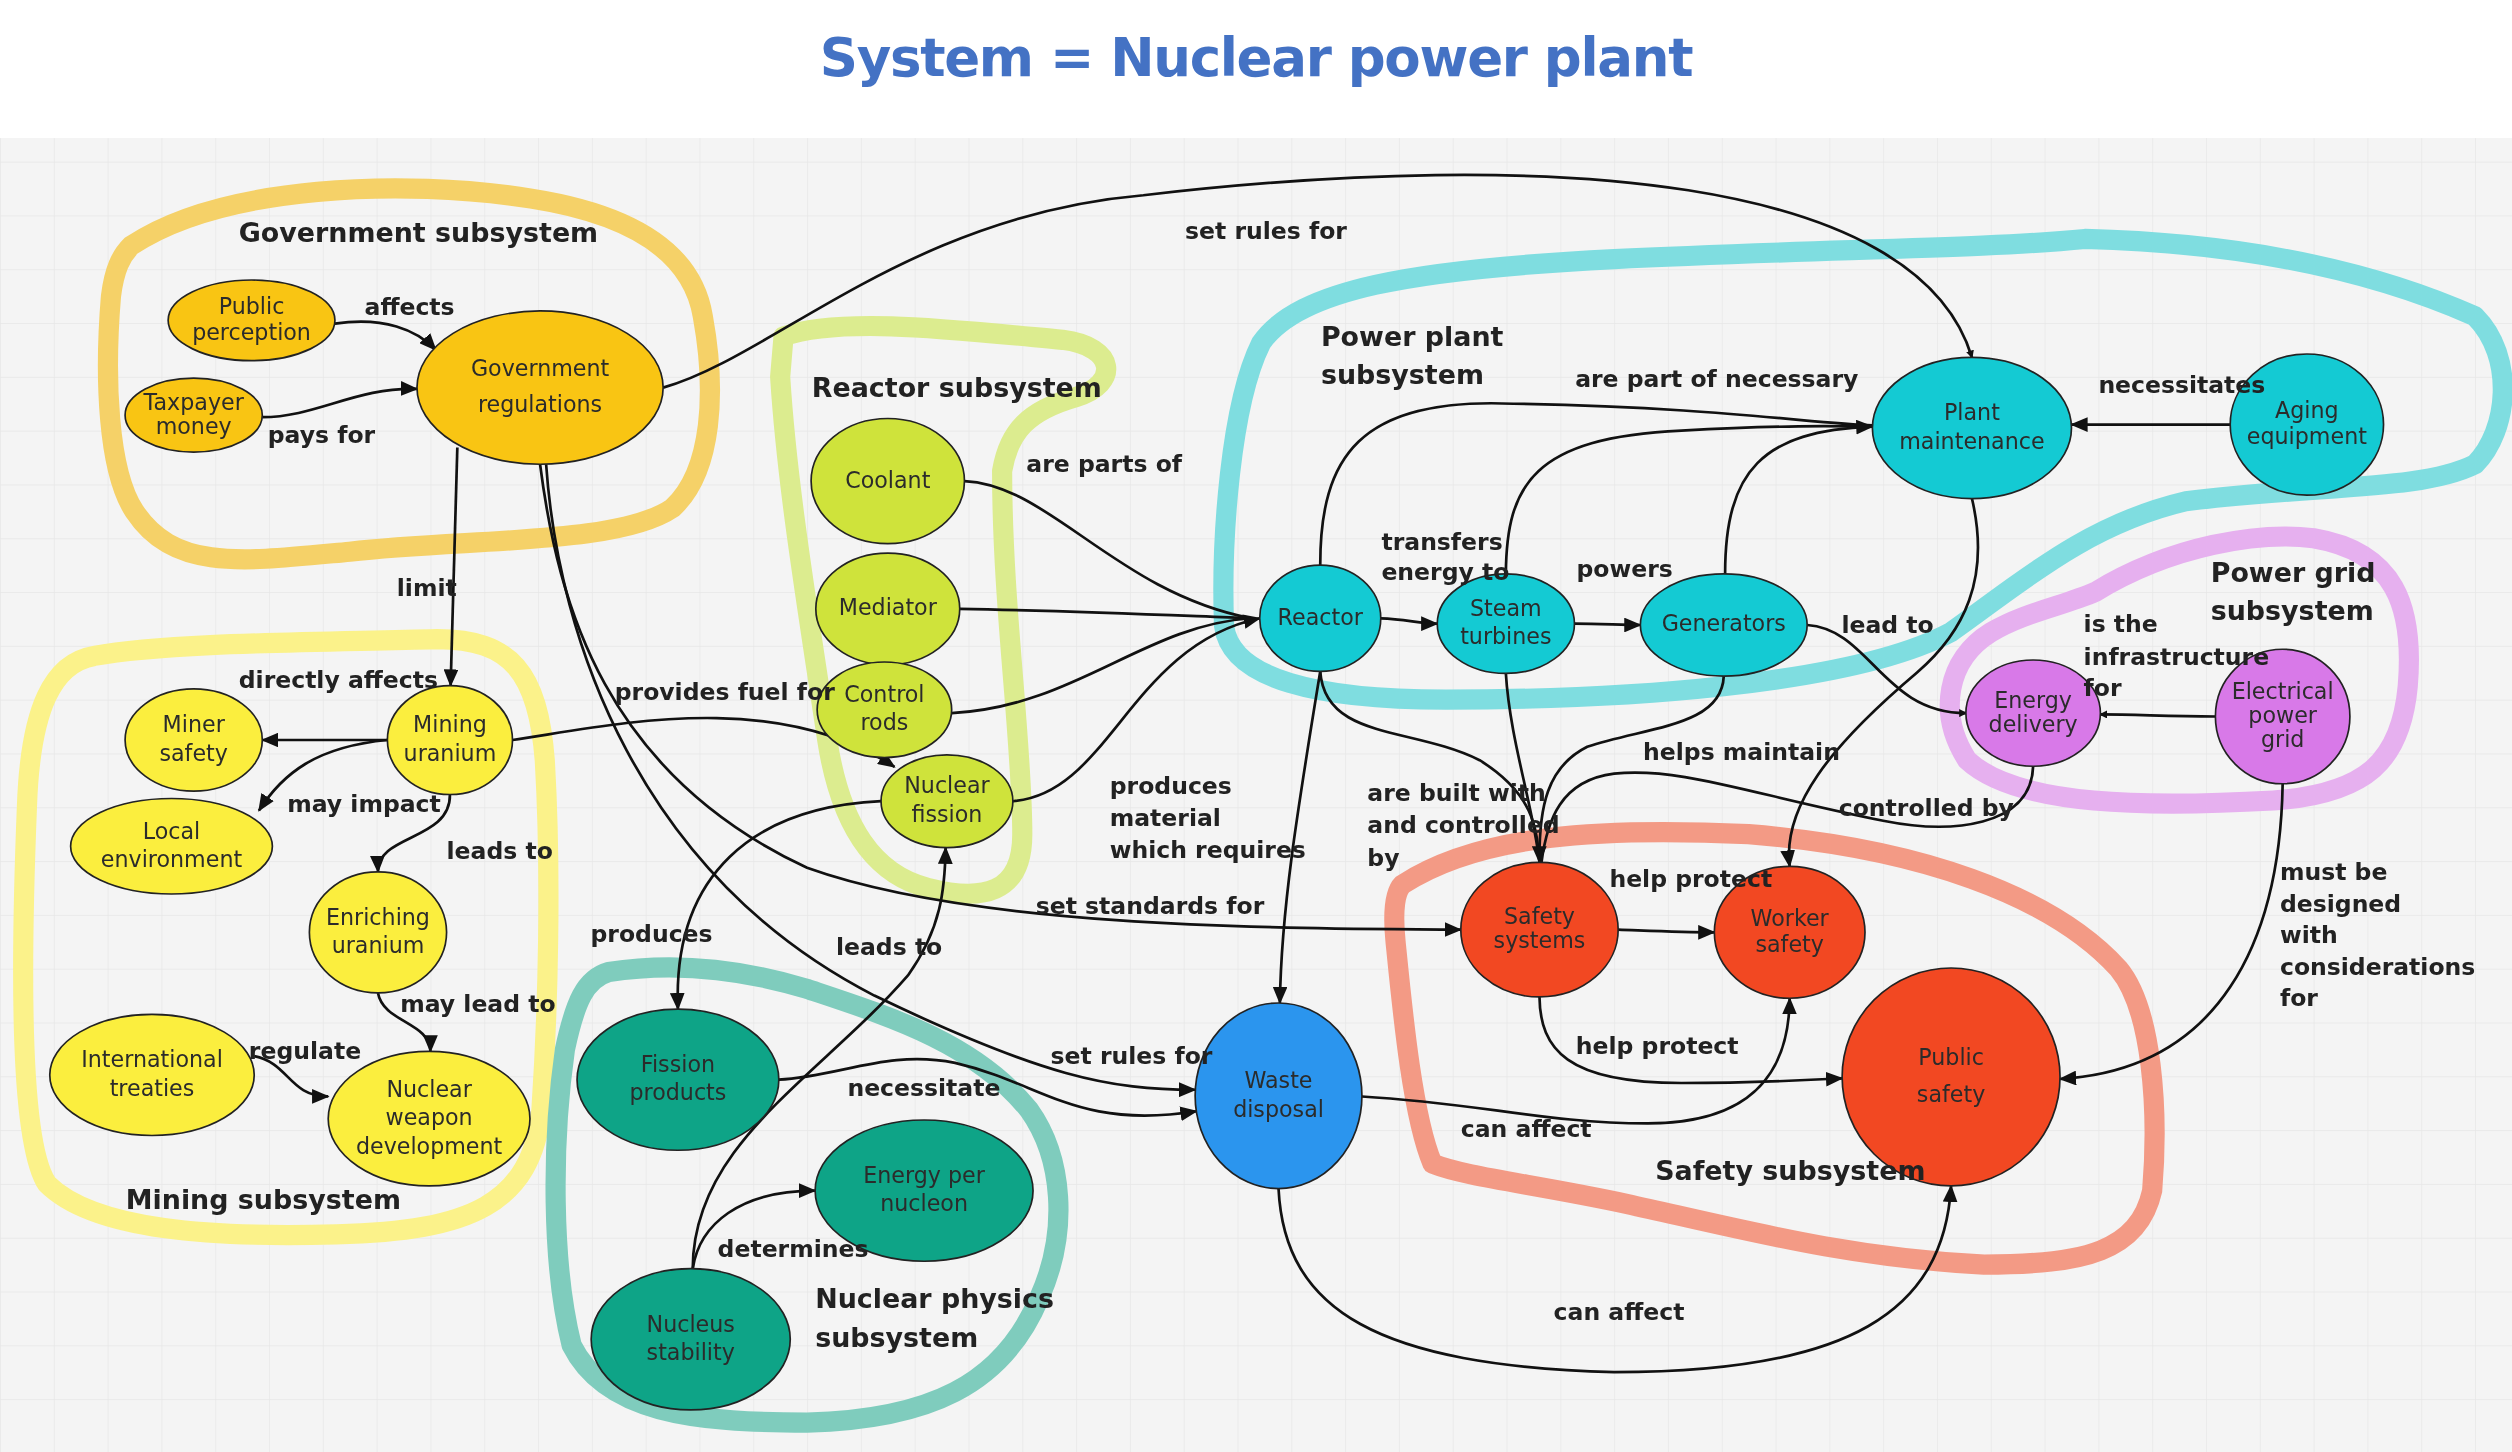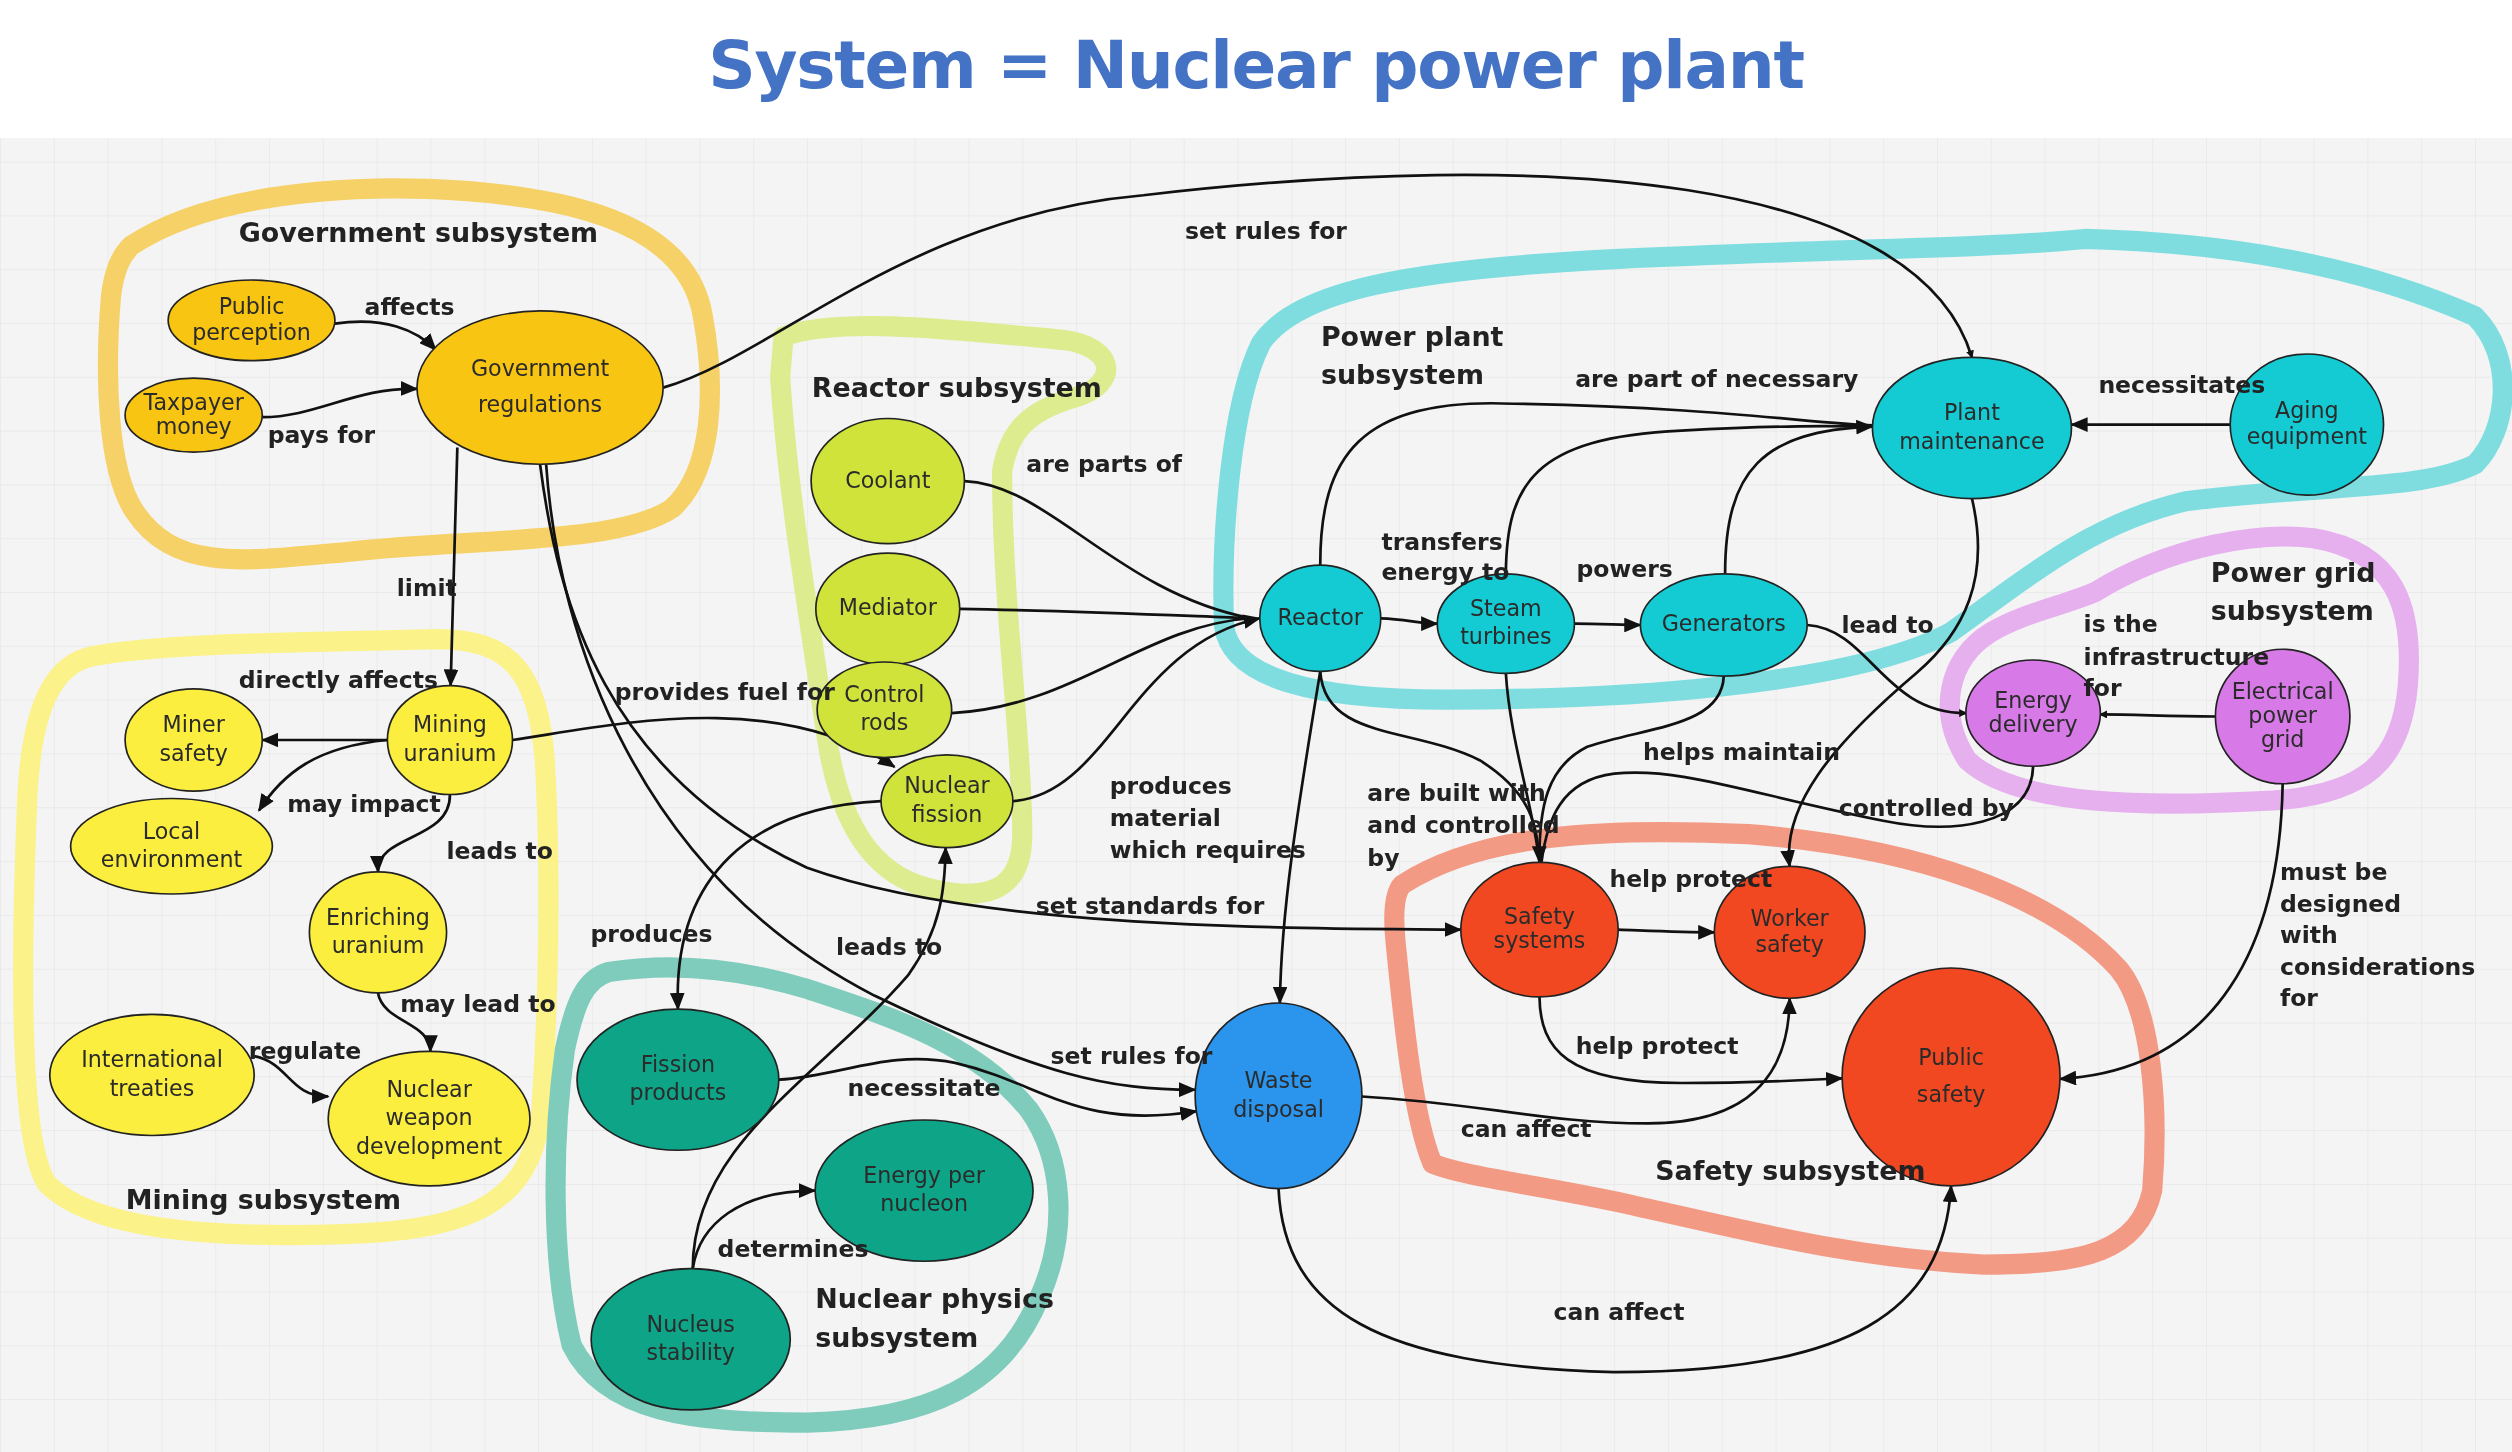--- a/index.html
+++ b/index.html
@@ -1,19 +1,19 @@
 <!DOCTYPE html>
 <html style="font-size:10.8px"><head>
 <meta charset="utf-8">
 <style>
   html, body { margin:0; padding:0; background:#ffffff; }
   body { width:2512px; height:1453px; position:relative; overflow:hidden; font-family:"DejaVu Sans", sans-serif; }
   #title {
     position:absolute; left:0; top:27px; width:2512px; text-align:center;
-    font-family:"DejaVu Sans", sans-serif; font-weight:bold; font-size:66px;
+    font-family:"DejaVu Sans", sans-serif; font-weight:bold; font-size:53px;
     color:#4472c4; letter-spacing:-1.3px;
   }
   #canvas { position:absolute; left:0; top:138px; width:2512px; height:1315px; }
   svg text { font-family:"DejaVu Sans", sans-serif; }
   .node-label { font-size:33px; fill:#2b2b2b; text-anchor:middle; dominant-baseline:middle; }
   .edge-label { font-size:35px; font-weight:bold; fill:#222; }
   .group-label { font-size:40px; font-weight:bold; fill:#222; }
   .edge { fill:none; stroke:#111; stroke-width:4; }
   .outline { fill:none; stroke-width:30; stroke-linecap:round; stroke-linejoin:round; }
 </style>

